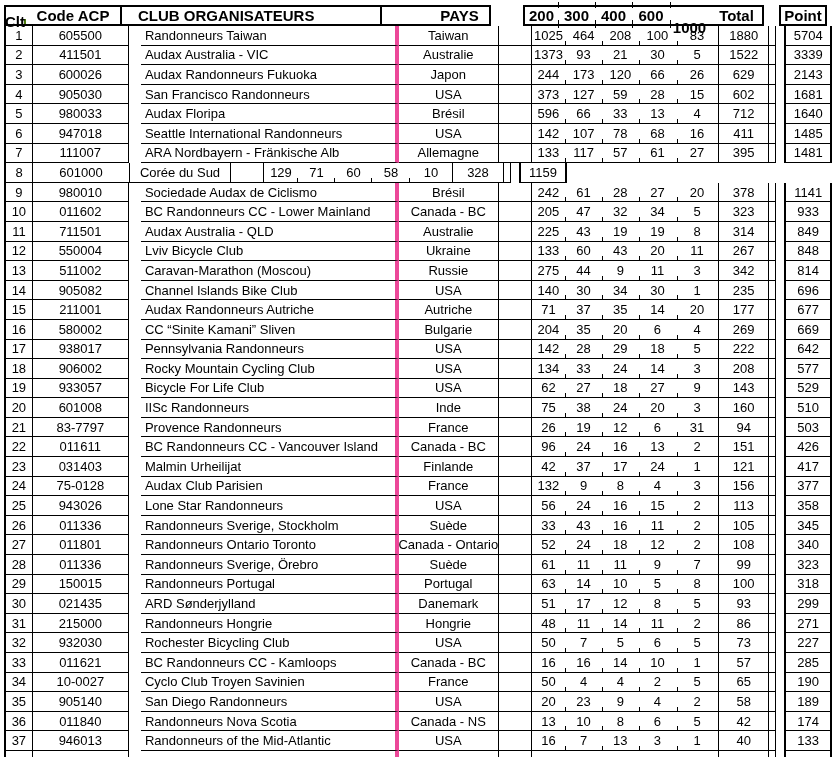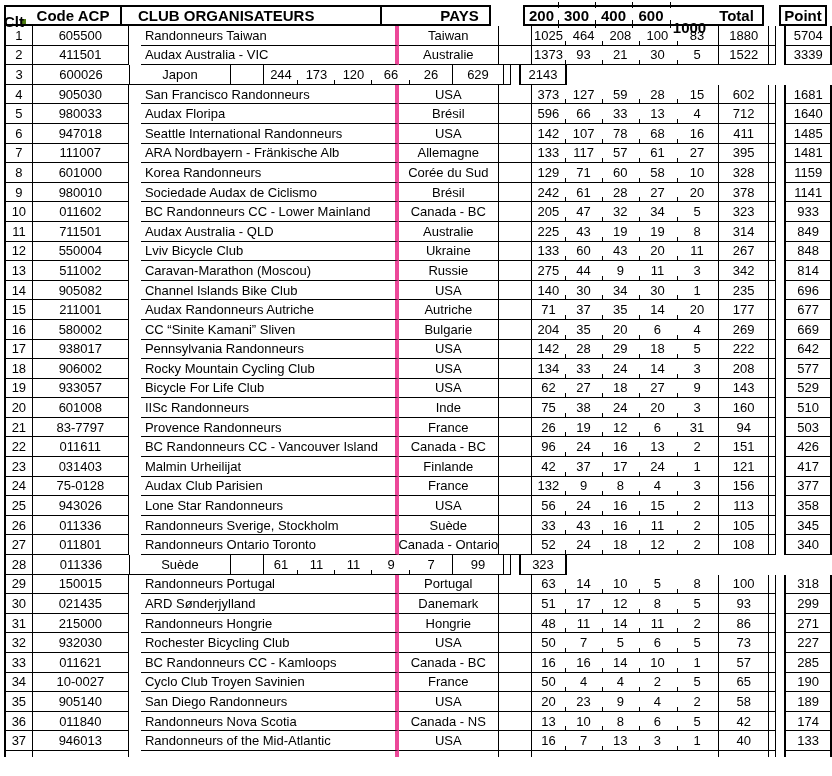--- a/index.html
+++ b/index.html
@@ -13,21 +13,21 @@
     background:#fff;
     overflow:hidden;
   }
   *{box-sizing:border-box;}
 
   
   .hrow{display:flex;height:21px;font-weight:bold;font-size:15px;line-height:17px;}
   .hb{border:2px solid #000;display:flex;}
   .hb1{width:487px;}
   .hcell{display:flex;align-items:center;justify-content:center;}
-  .h-clt{width:20px;border-right:4px solid #4d7c0f;margin-top:12px;}
+  .h-clt{width:20px;border-right:2px solid #4d7c0f;margin-top:12px;}
   .h-code{width:96px;border-right:2px solid #000;}
   .h-club{width:260px;border-right:2px solid #000;justify-content:flex-start;padding-left:16px;}
   .h-pays{flex:1;padding-left:48px;}
   .hsp1{width:32px;}
   .hb2{width:241px;position:relative;}
   .h-d{display:flex;align-items:center;justify-content:center;}
   .h-d0{width:33px;}.h-d1{width:37px;}.h-d2{width:37px;}.h-d3{width:38px;}
   .h-d4{width:41px;border-right:2px solid #000;margin-top:20px;}
   .h-total{flex:1;display:flex;align-items:center;justify-content:center;}
   .hsp2{width:15px;}
@@ -145,20 +145,21 @@
     </div>
     <div class="c cTot">1522</div>
     <div class="c cSp2"></div>
     <div class="c cGap"></div>
     <div class="c cPt">3339</div>
   </div>
 
   <div class="r">
     <div class="c cClt">3</div>
     <div class="c cCode">600026</div>
+    <div class="c cClub">Audax Randonneurs Fukuoka</div>
     <div class="c cPays">Japon</div>
     <div class="c cSp1"></div>
     <div class="c cGrp">
       <span class="tick tk-b t0"></span>
       <span class="tick tk-b t1"></span>
       <span class="tick tk-b t2"></span>
       <span class="tick tk-b t3"></span>
       <span class="g g0">244</span>
       <span class="g g1">173</span>
       <span class="g g2">120</span>
@@ -259,21 +260,20 @@
     </div>
     <div class="c cTot">395</div>
     <div class="c cSp2"></div>
     <div class="c cGap"></div>
     <div class="c cPt">1481</div>
   </div>
 
   <div class="r">
     <div class="c cClt">8</div>
     <div class="c cCode">601000</div>
-    <div class="c cClub">Korea Randonneurs</div>
     <div class="c cPays">Corée du Sud</div>
     <div class="c cSp1"></div>
     <div class="c cGrp">
       <span class="tick tk-b t0"></span>
       <span class="tick tk-b t1"></span>
       <span class="tick tk-b t2"></span>
       <span class="tick tk-b t3"></span>
       <span class="g g0">129</span>
       <span class="g g1">71</span>
       <span class="g g2">60</span>
@@ -719,20 +719,21 @@
     </div>
     <div class="c cTot">108</div>
     <div class="c cSp2"></div>
     <div class="c cGap"></div>
     <div class="c cPt">340</div>
   </div>
 
   <div class="r">
     <div class="c cClt">28</div>
     <div class="c cCode">011336</div>
+    <div class="c cClub">Randonneurs Sverige, Örebro</div>
     <div class="c cPays">Suède</div>
     <div class="c cSp1"></div>
     <div class="c cGrp">
       <span class="tick tk-b t0"></span>
       <span class="tick tk-b t1"></span>
       <span class="tick tk-b t2"></span>
       <span class="tick tk-b t3"></span>
       <span class="g g0">61</span>
       <span class="g g1">11</span>
       <span class="g g2">11</span>

